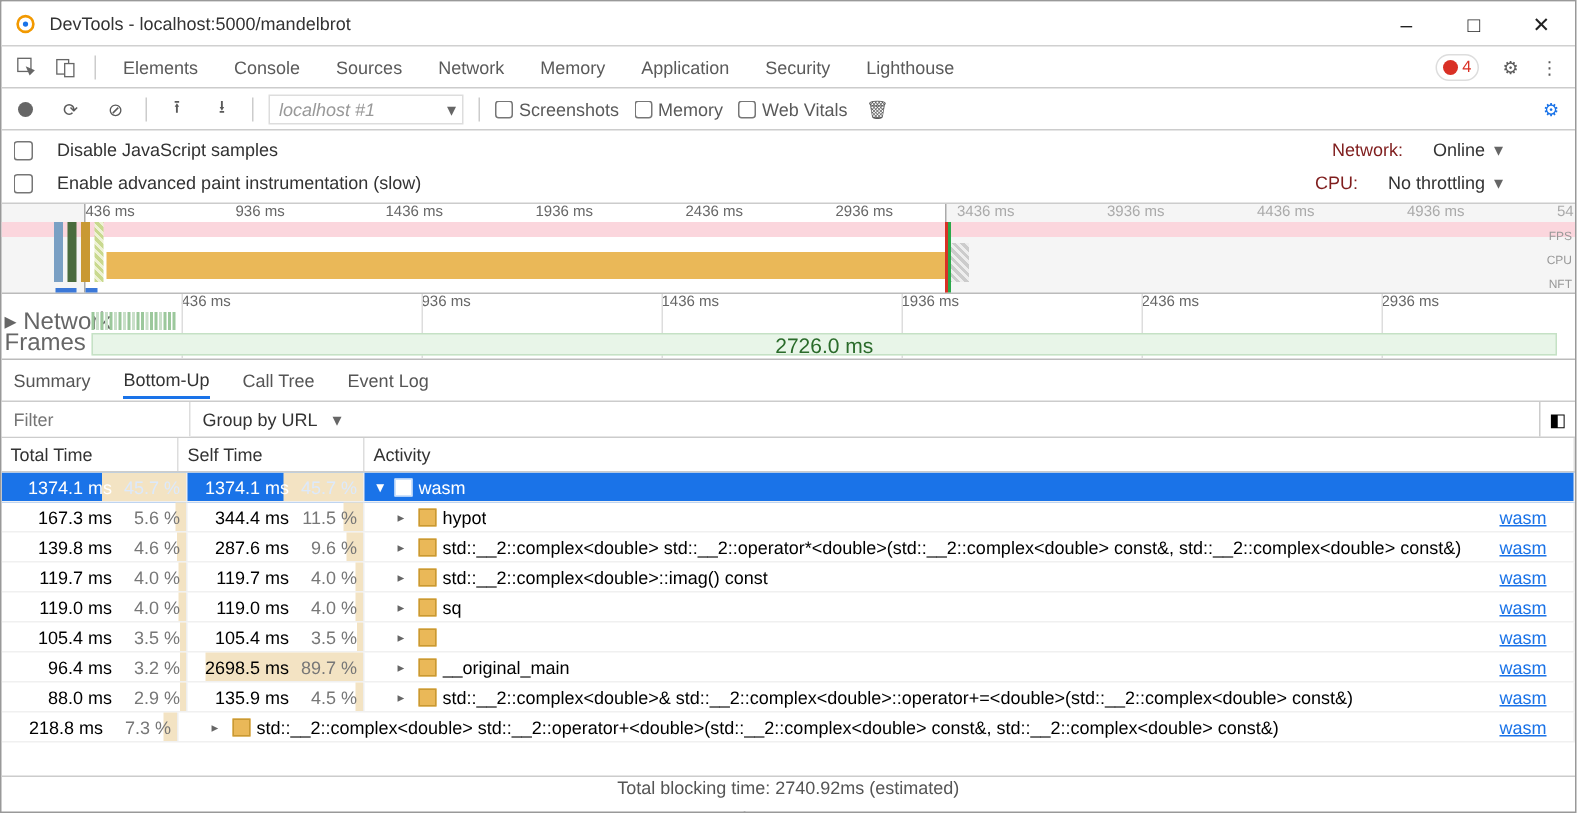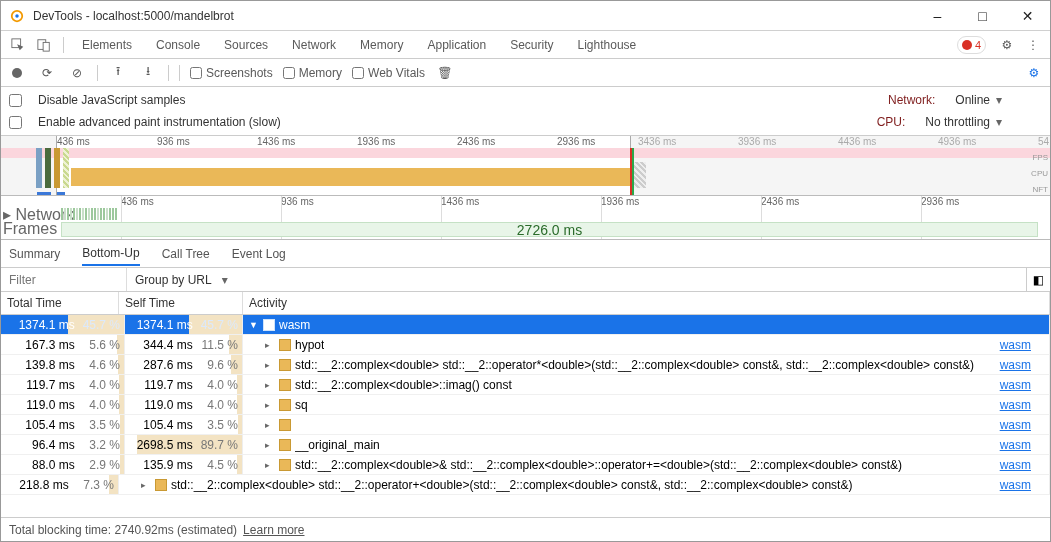--- a/index.html
+++ b/index.html
@@ -83,21 +83,21 @@
   .cell-act{flex:1; padding-left:4px; gap:4px; display:flex; align-items:center; overflow:hidden;}
   .disclosure{width:10px; color:#666; font-size:9px;}
   .swatch{width:12px;height:12px; background:#eab858; border:1px solid #c99933;}
   .activity-label{white-space:nowrap; overflow:hidden; text-overflow:ellipsis;}
   .link{color:#1a73e8; text-decoration:underline; margin-left:auto; margin-right:18px;}
   .row.selected{background:#1a73e8; color:#fff;}
   .row.selected .swatch{background:#fff;border-color:#cfe3fb;}
   .row.selected .pct{color:#dce9fb;}
   .row.selected .disclosure{color:#fff;}
   
-  .status{height:24px;border-top:1px solid #ccc;display:flex;align-items:center;padding:0 8px;font-size:12px;color:#555; gap:6px;}
+  .status{height:24px;border-top:1px solid #ccc;display:flex;align-items:center;padding:0 8px;font-size:12px;color:#555; gap:6px;flex-direction:column;}
   .status .lm{text-decoration:underline; color:#555;}
   
   .tbody::-webkit-scrollbar{width:16px;}
   .tbody::-webkit-scrollbar-thumb{background:#c8c8c8;}
 </style>
 </head>
 <body>
 
 <div class="titlebar">
   <span class="app-icon">
@@ -150,20 +150,21 @@
       <svg width="12" height="12">
         <circle cx="6" cy="6" r="5" fill="#666"></circle>
       </svg>
     </span>
   <span class="icon-btn">⟳</span>
   <span class="icon-btn">⊘</span>
   <span class="sep"></span>
   <span class="icon-btn">⭱</span>
   <span class="icon-btn">⭳</span>
   <span class="sep"></span>
+  <span class="dropdown">localhost #1</span>
   <span class="sep"></span>
   <label>
       <input type="checkbox" style="">
       <span>Screenshots</span>
     </label>
   <label>
       <input type="checkbox" style="">
       <span>Memory</span>
     </label>
   <label>

